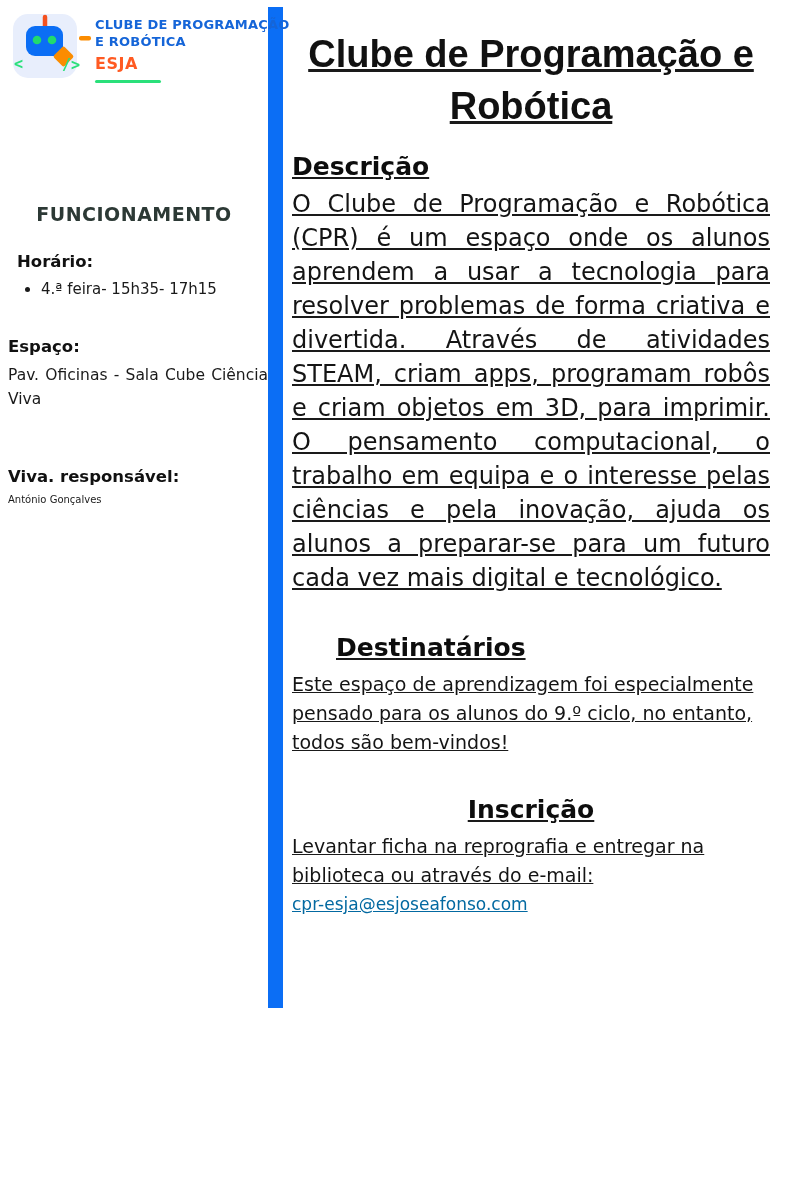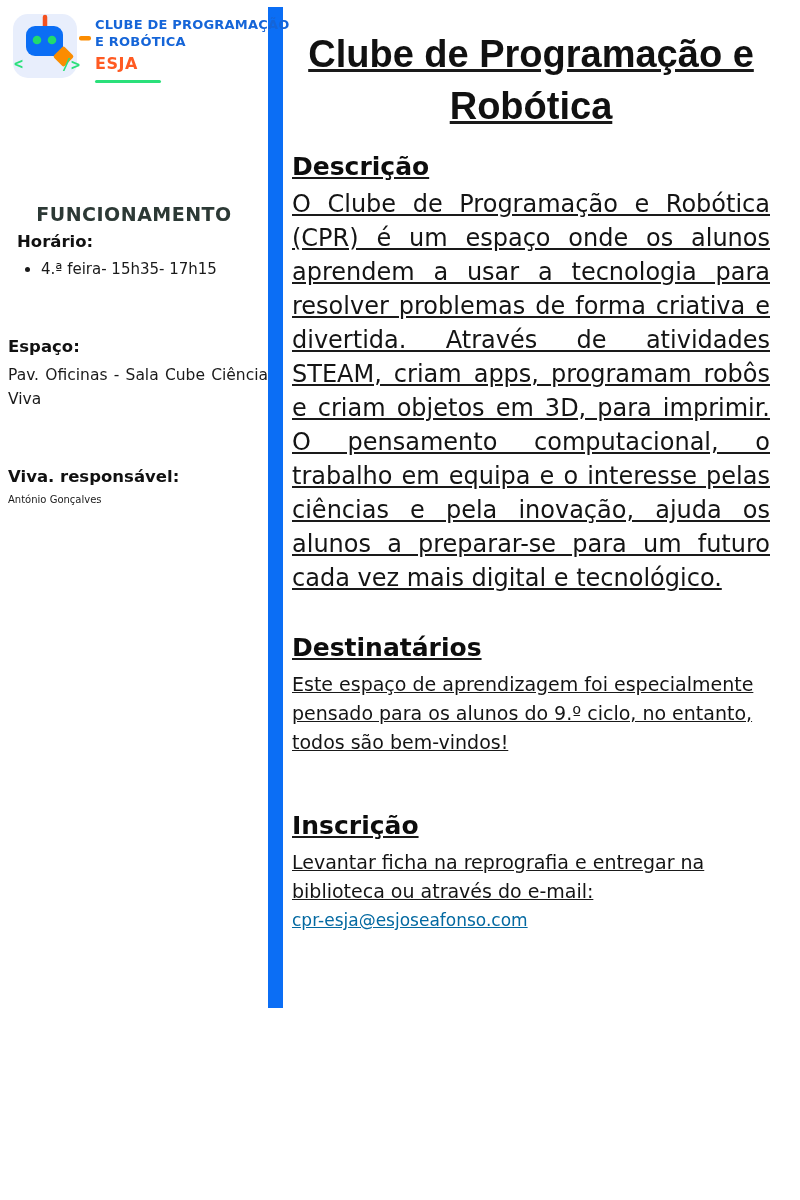--- a/index.html
+++ b/index.html
@@ -63,21 +63,21 @@
     left: 0;
     top: 203px;
     width: 100%;
     text-align: center;
     font-size: 19px;
     font-weight: bold;
     letter-spacing: 0.5px;
     color: #2c3935;
   }
   .side-label { font-weight: bold; font-size: 16.5px; color: #111; }
-  .horario-block { position: absolute; left: 17px; top: 232px; }
+  .horario-block { position: absolute; left: 17px; top: 252px; }
   .horario-list { margin-top: 8px; padding-left: 24px; }
   .horario-list li {
     list-style: disc;
     font-size: 15px;
     color: #1a1a1a;
     line-height: 20px;
   }
   .espaco-block { position: absolute; left: 8px; top: 337px; width: 260px; }
   .espaco-value {
     margin-top: 7px;
@@ -105,22 +105,22 @@
     line-height: 52px;
     font-weight: bold;
     color: #111111;
   }
   .section-heading {
     font-size: 25px;
     font-weight: bold;
     color: #0d0d0d;
     margin-top: 20px;
   }
-  .section-heading.gap-mid { margin-top: 38px; }
-  .section-heading.gap-big { margin-top: 54px; }
+  .section-heading.gap-mid { margin-top: 38px; margin-left: 44px; }
+  .section-heading.gap-big { margin-top: 38px; text-align: center; }
   .descr-body {
     margin-top: 6px;
     font-size: 24px;
     line-height: 34px;
     text-align: justify;
     color: #141414;
   }
   .std-body {
     margin-top: 8px;
     font-size: 19px;

